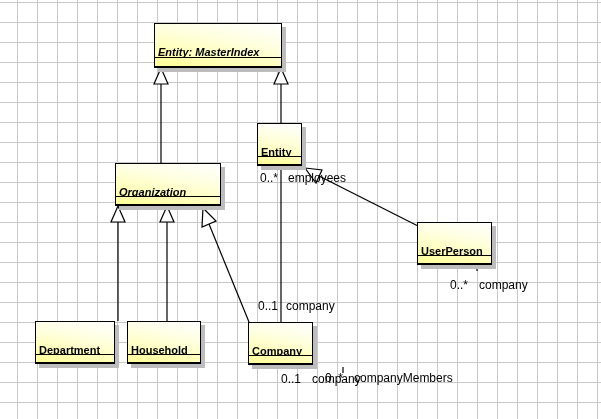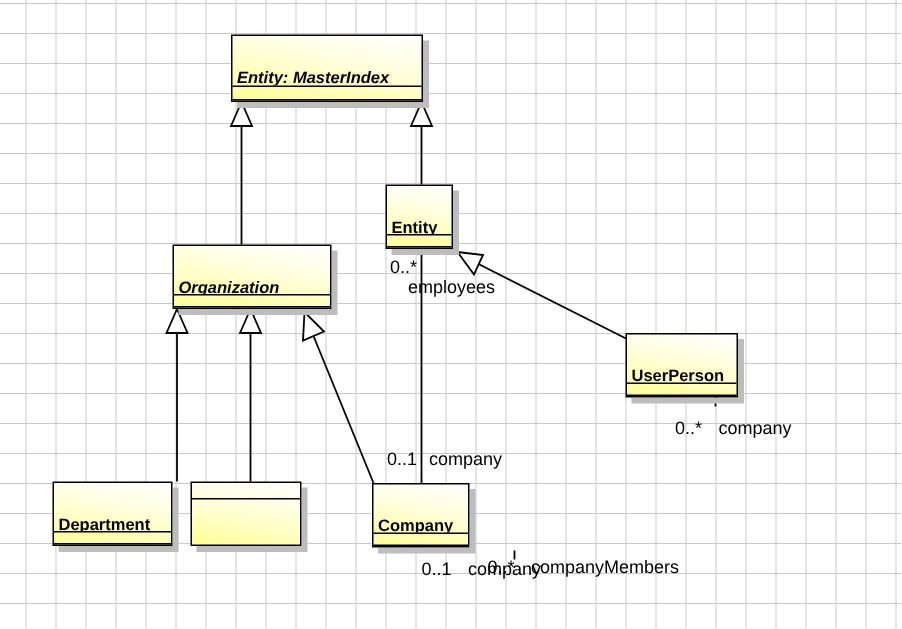--- a/index.html
+++ b/index.html
@@ -116,32 +116,33 @@
     <div class="ops"></div>
   </div>
 
   <div class="uml-class" style="left:35px;top:321px;width:80px;height:43px;justify-content:flex-end;">
     <div class="title">Department</div>
     <div class="attrs"></div>
     <div class="ops"></div>
   </div>
 
   <div class="uml-class" style="left:127px;top:321px;width:74px;height:43px;">
+    <div class="title">Household</div>
     <div class="attrs"></div>
     <div class="ops"></div>
   </div>
 
   <div class="uml-class" style="left:248px;top:322px;width:65px;height:43px;">
     <div class="title">Company</div>
     <div class="attrs"></div>
     <div class="ops"></div>
   </div>
 
   <span class="edge-label" style="left:260px;top:172px;">0..*</span>
-  <span class="edge-label" style="left:272px;top:172px;margin-top:13px;">employees</span>
+  <span class="edge-label" style="left:288px;top:172px;">employees</span>
 
   <span class="edge-label" style="left:258px;top:300px;">0..1</span>
   <span class="edge-label" style="left:286px;top:300px;">company</span>
 
   <div class="edge-label" style="left:450px;top:279px;">
     <span class="mult">0..*</span><span class="role">company</span>
   </div>
 
   <div class="edge-label" style="left:281px;top:372px;padding-left:44px;">
     <span class="mult">0..*</span><span class="role">companyMembers</span>

